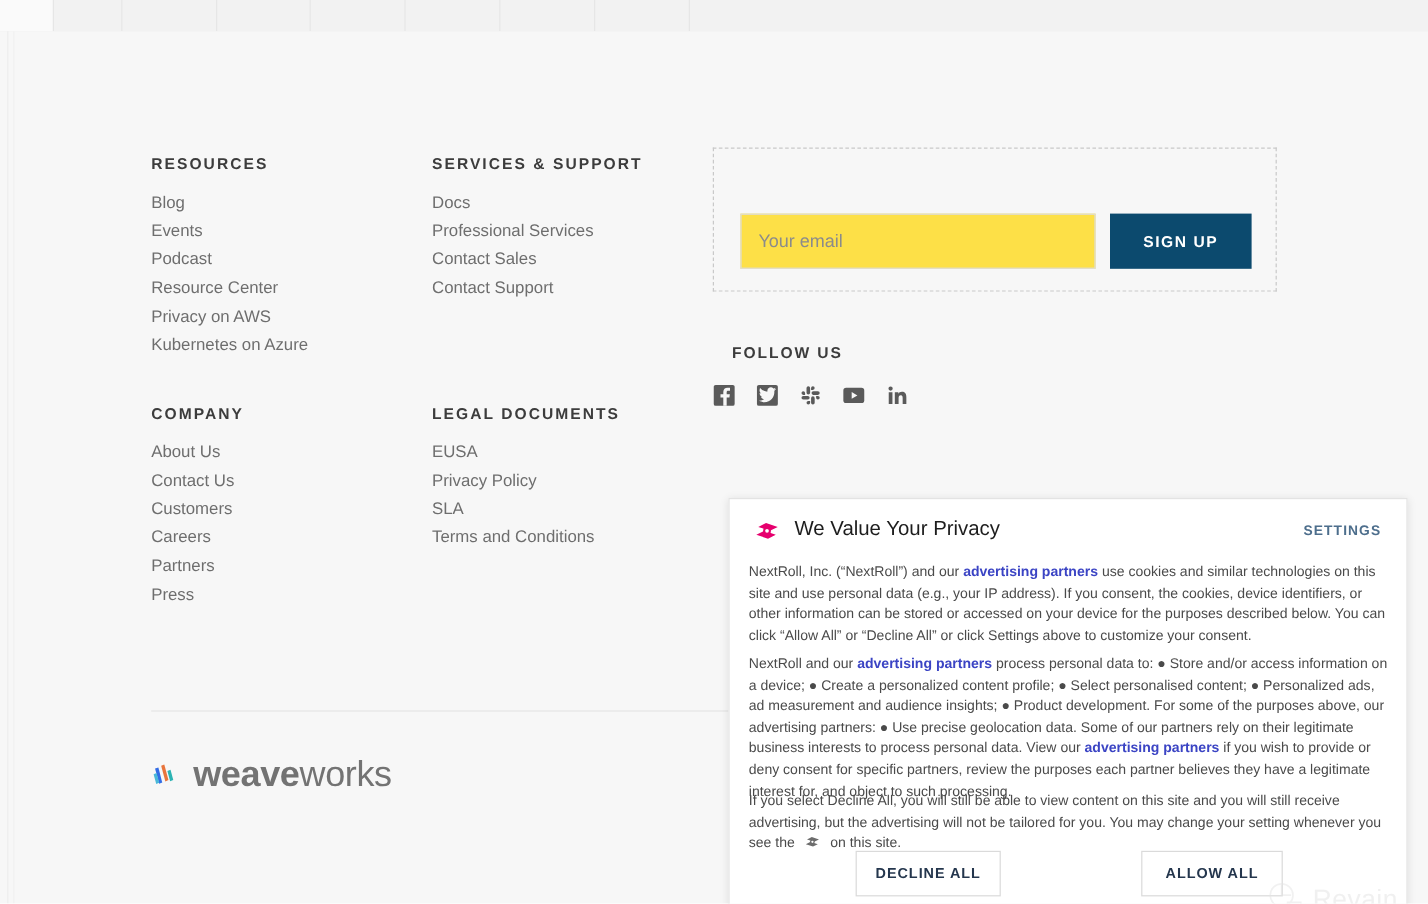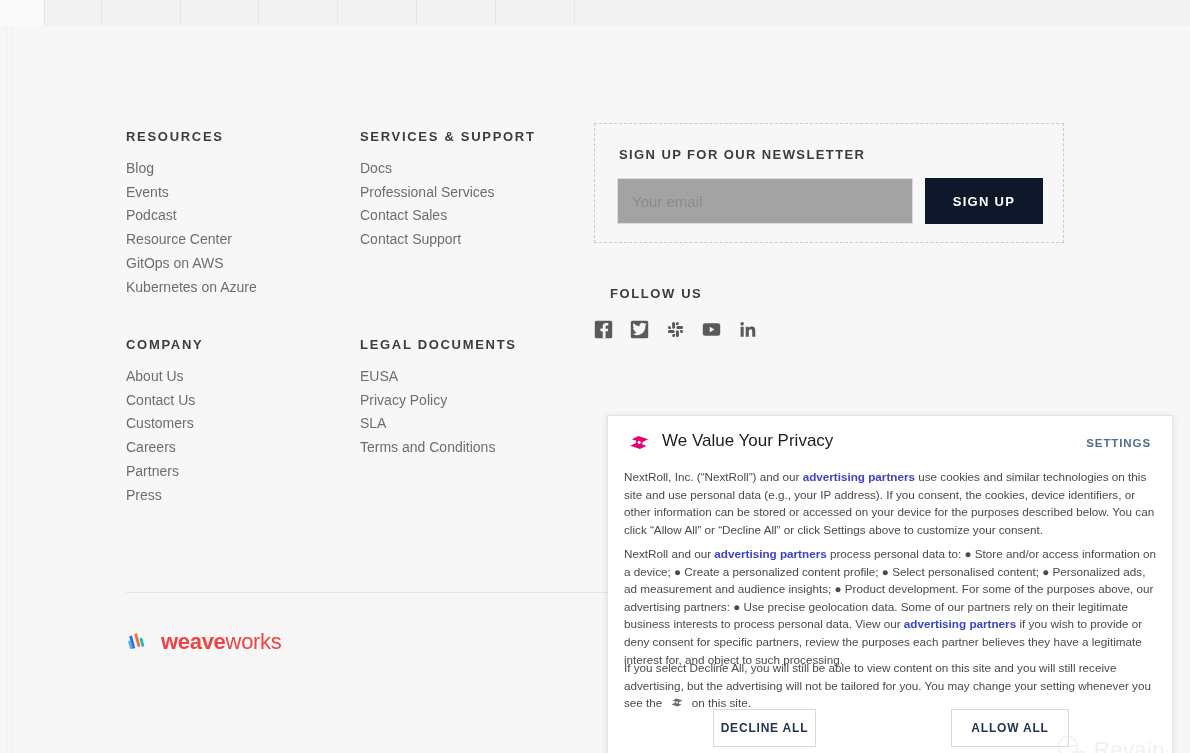--- a/index.html
+++ b/index.html
@@ -106,33 +106,33 @@
     color: #3c3c3c;
     text-transform: uppercase;
     white-space: nowrap;
   }
   #email-field {
     position: absolute;
     left: 22px; top: 54px;
     width: 296px; height: 46px;
     box-sizing: border-box;
     border: 1px solid #dcdcdc;
-    background: #a3a3a3;
+    background: #fde047;
     font-family: "Liberation Sans", sans-serif;
     font-size: 15px;
     color: #444;
     padding: 0 14px;
     outline: none;
   }
   #email-field::placeholder { color: #8b8b8b; }
   #signup-button {
     position: absolute;
     left: 330px; top: 54px;
     width: 118px; height: 46px;
-    background: #0f172a;
+    background: #0c4a6e;
     border: none;
     color: #ffffff;
     font-family: "Liberation Sans", sans-serif;
     font-size: 13px;
     font-weight: bold;
     letter-spacing: 1.3px;
     cursor: pointer;
   }
 
   
@@ -169,22 +169,22 @@
     background: #e4e4e4;
   }
   #brand-logo {
     position: absolute;
     left: 126px; top: 603px;
     display: flex;
     align-items: center;
     gap: 9px;
   }
   #brand-wordmark {
-    font-size: 22px;
-    color: #ef4444;
+    font-size: 30px;
+    color: #737373;
     letter-spacing: -0.3px;
     white-space: nowrap;
   }
   #brand-wordmark .bold { font-weight: bold; }
 
   
   #cookie-banner {
     position: absolute;
     left: 607px; top: 389px;
     width: 566px; height: 345px;
@@ -247,21 +247,21 @@
     height: 38px;
     background: #ffffff;
     border: 1px solid #dadada;
     color: #24364d;
     font-family: "Liberation Sans", sans-serif;
     font-size: 12px;
     font-weight: bold;
     letter-spacing: 0.8px;
     cursor: pointer;
   }
-  #decline-all-button { left: 105px; width: 103px; }
+  #decline-all-button { left: 105px; width: 121px; }
   #allow-all-button   { left: 343px; width: 118px; }
 
   
   #watermark {
     position: absolute;
     left: 1054px; top: 707px;
     display: flex;
     align-items: center;
     gap: 6px;
     opacity: 0.5;
@@ -292,21 +292,21 @@
 
   <div id="edge-rule-a"></div>
   <div id="edge-rule-b"></div>
 
   <div class="col-head" id="col-resources-head">RESOURCES</div>
   <ul class="link-list" id="col-resources-list">
     <li>Blog</li>
     <li>Events</li>
     <li>Podcast</li>
     <li>Resource Center</li>
-    <li>GitOps on AWS</li>
+    <li>Privacy on AWS</li>
     <li>Kubernetes on Azure</li>
   </ul>
 
   <div class="col-head" id="col-services-head">SERVICES &amp; SUPPORT</div>
   <ul class="link-list" id="col-services-list">
     <li>Docs</li>
     <li>Professional Services</li>
     <li>Contact Sales</li>
     <li>Contact Support</li>
   </ul>
@@ -323,21 +323,20 @@
 
   <div class="col-head" id="col-legal-head">LEGAL DOCUMENTS</div>
   <ul class="link-list" id="col-legal-list">
     <li>EUSA</li>
     <li>Privacy Policy</li>
     <li>SLA</li>
     <li>Terms and Conditions</li>
   </ul>
 
   <div id="newsletter">
-    <div id="newsletter-head">SIGN UP FOR OUR NEWSLETTER</div>
     <input id="email-field" type="text" placeholder="Your email" style="">
     <button id="signup-button">SIGN UP</button>
   </div>
 
   <div id="follow-head">FOLLOW US</div>
   <div id="social-row">
     <svg class="social-ico" viewBox="0 0 24 24">
       <rect x="1" y="1" width="22" height="22" rx="2"></rect>
       <path d="M14.6 23V14.3h2.9l.45-3.4h-3.35V8.7c0-.98.28-1.65 1.7-1.65h1.8V4c-.32-.04-1.4-.14-2.65-.14-2.62 0-4.4 1.6-4.4 4.53v2.5H8.1v3.4h2.95V23z" fill="#f7f7f7"></path>
     </svg>

